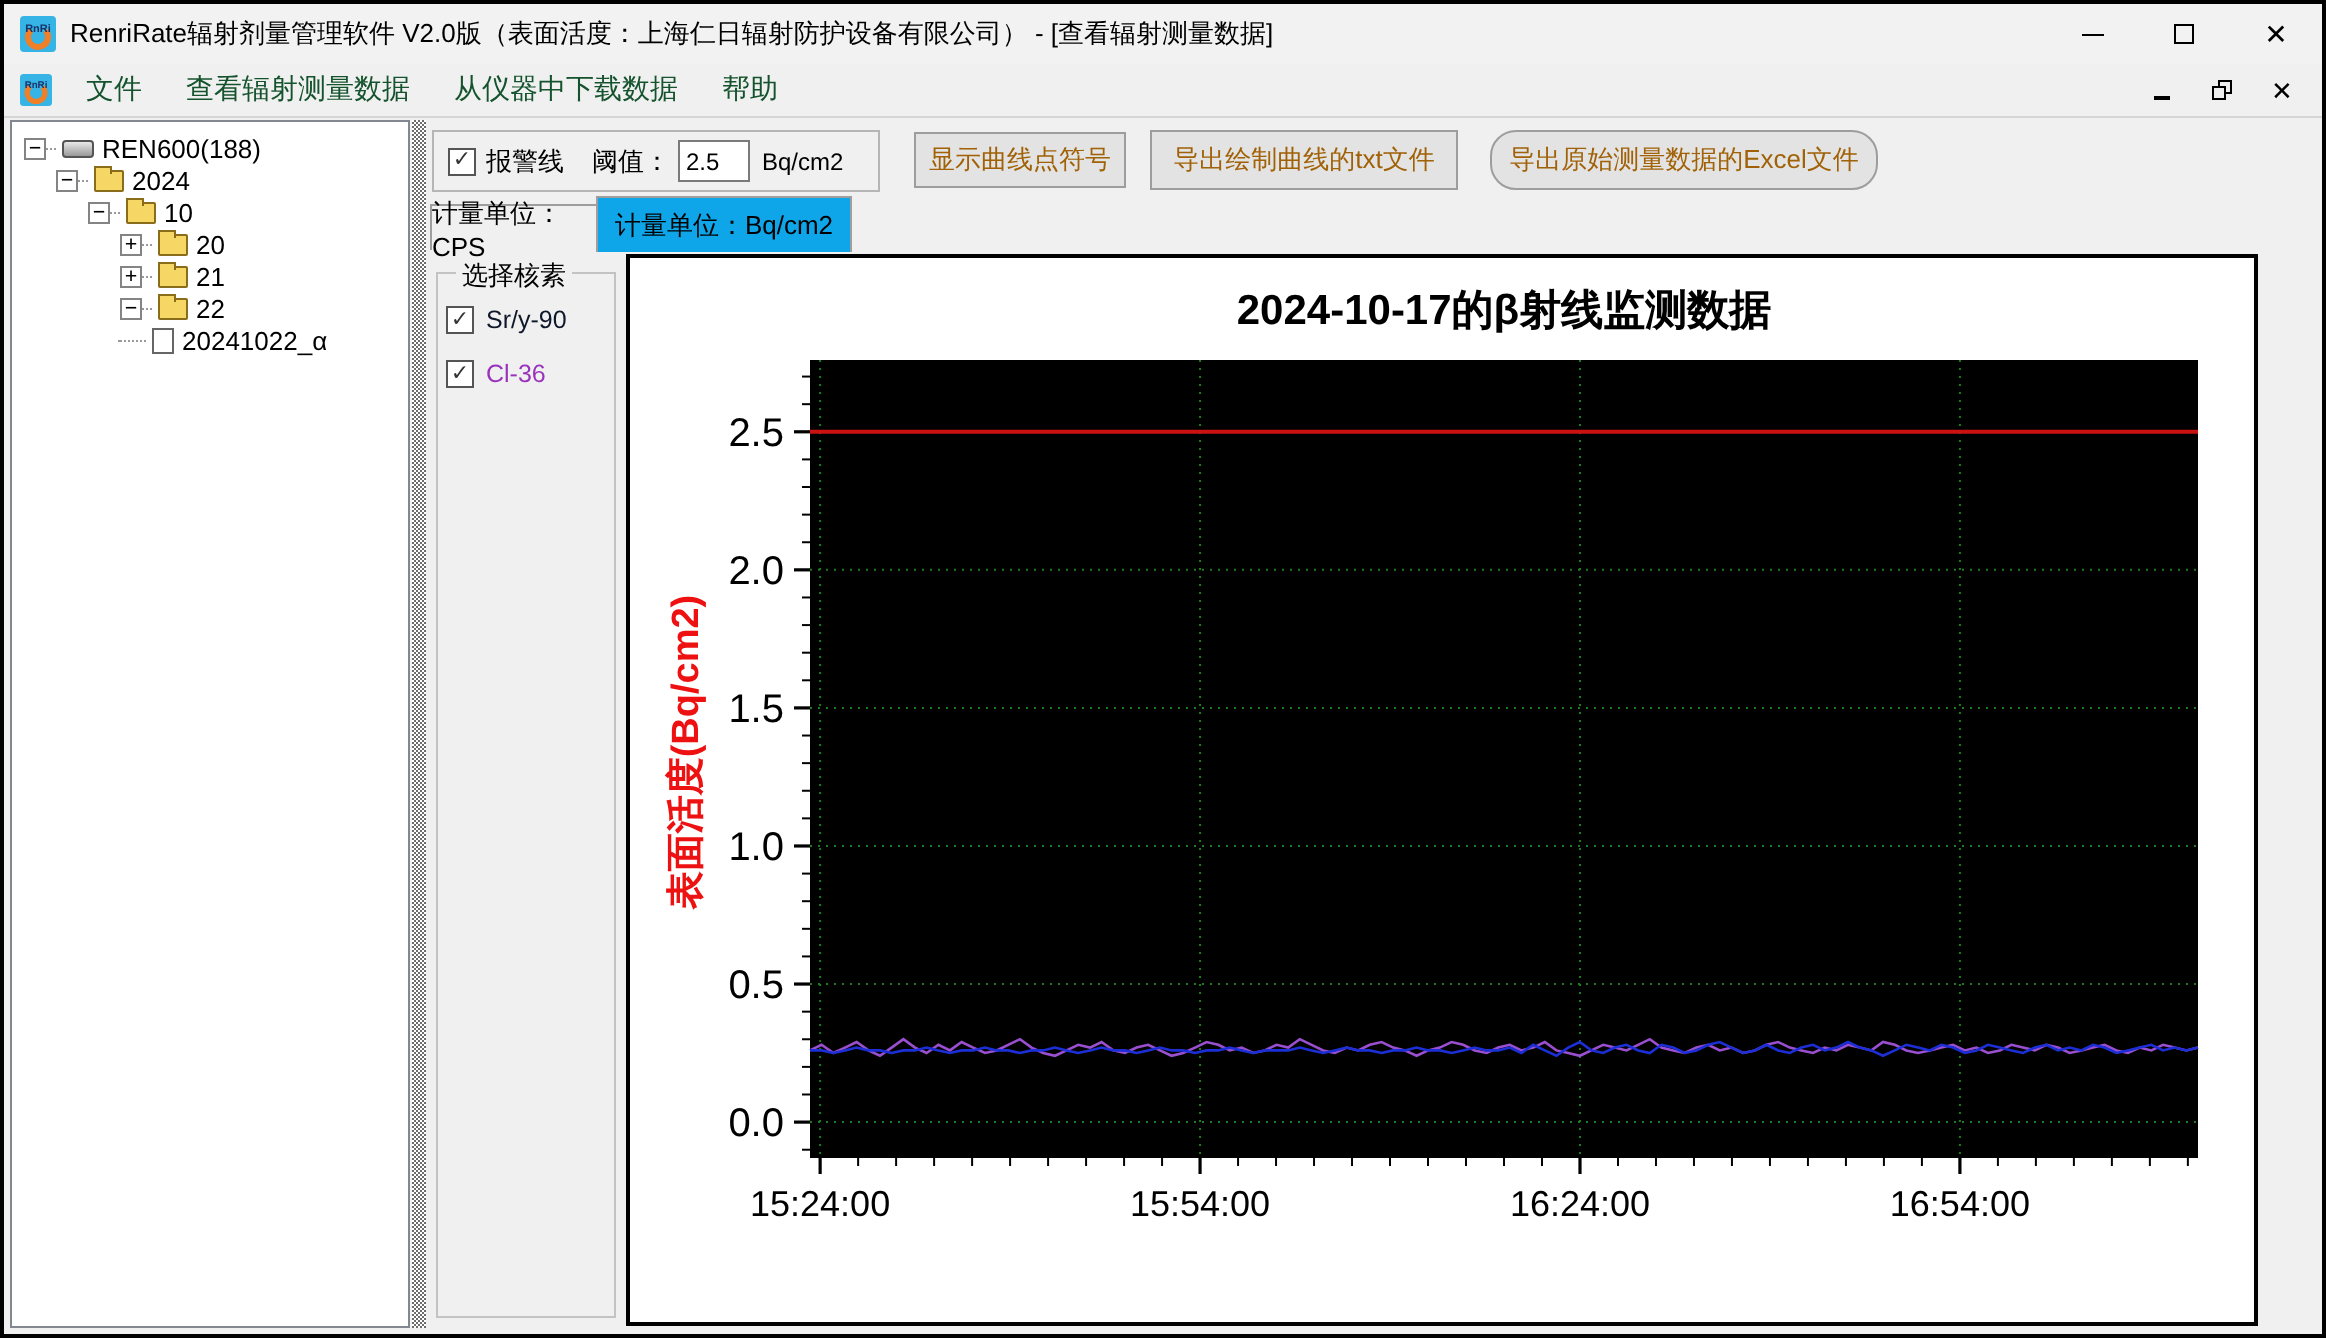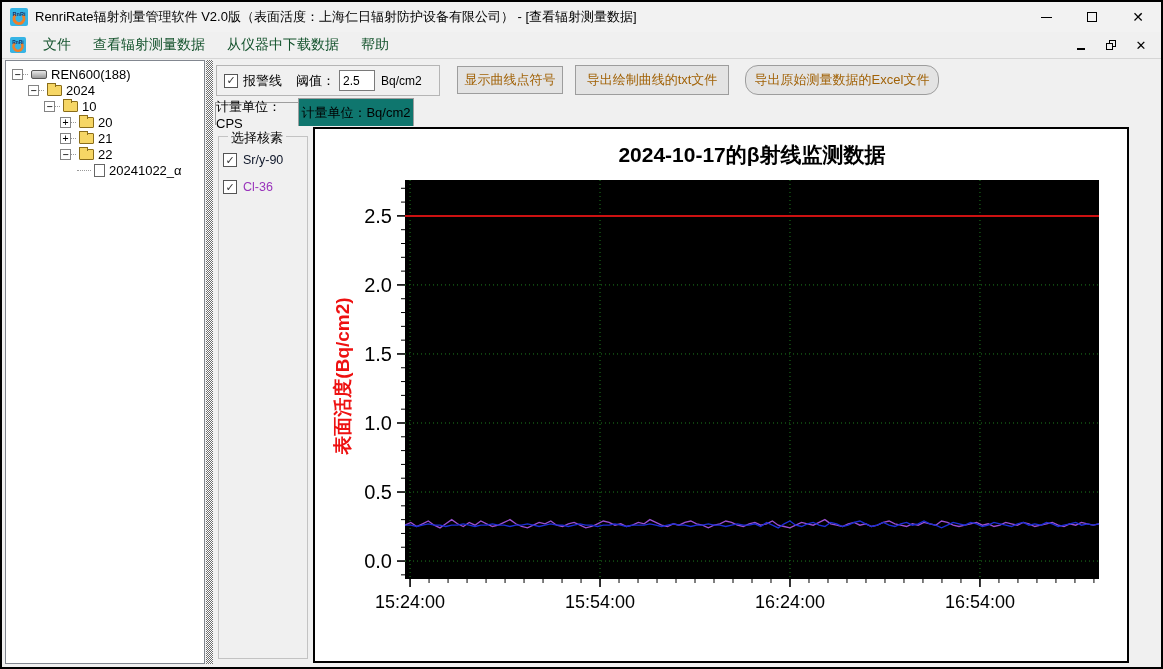--- a/index.html
+++ b/index.html
@@ -73,21 +73,21 @@
     font-size:13px; color:#a16207; display:flex; align-items:center; justify-content:center;
     font-family:inherit; cursor:default; }
   #btn-show-points { left:455px; top:64px; width:106px; height:28px; }
   #btn-export-txt { left:573px; top:63px; width:154px; height:30px; }
   #btn-export-excel { left:743px; top:63px; width:194px; height:30px;border-radius:13px; }
 
   
   .tab { position:absolute; font-size:13px; display:flex; align-items:center; justify-content:center; }
   #tab-cps { left:213px; top:100px; width:84px; height:23px; background:#f0f0f0;
     border:1px solid #9e9e9e; border-bottom:none; z-index:1; }
-  #tab-bq { left:296px; top:96px; width:116px; height:28px; background:#0f766e;
+  #tab-bq { left:296px; top:96px; width:128px; height:28px; background:#0ea5e9;
     border:1px solid #9e9e9e; border-bottom:none; z-index:2; }
 
   
   .nuclide-box { position:absolute; left:216px; top:134px; width:90px; height:523px;
     border:1px solid #c3c3c3; }
   .nuclide-legend { position:absolute; left:226px; top:127px; background:#f0f0f0;
     padding:0 3px; font-size:13px; z-index:2; }
   .nuclide-row { position:absolute; display:flex; align-items:center; gap:6px; font-size:12.5px; }
   #nuclide-row-0 { left:221px; top:151px; }
   #nuclide-row-1 { left:221px; top:178px; }
@@ -185,21 +185,21 @@
       <span class="stub" style="width:5px"></span>
       <span class="ic folder"></span>
       <span class="tlabel">21</span>
     </div>
     <div class="trow" style="padding-left:54px">
       <span class="exp">−</span>
       <span class="stub" style="width:5px"></span>
       <span class="ic folder"></span>
       <span class="tlabel">22</span>
     </div>
-    <div class="trow" style="padding-left:71px">
+    <div class="trow" style="padding-left:53px">
       <span class="stub" style="width:14px"></span>
       <span class="ic doc"></span>
       <span class="tlabel">20241022_α</span>
     </div>
   </div>
 
   <div class="splitter"></div>
 
   <div class="alarm-group">
     <span class="cbx">

